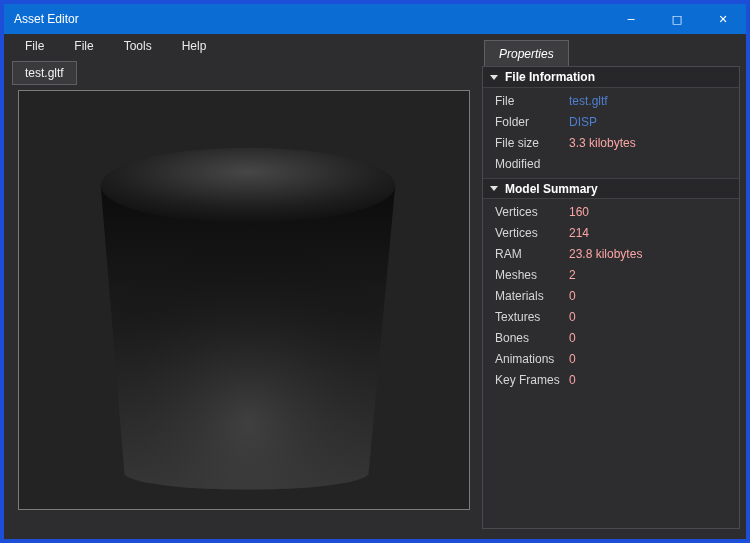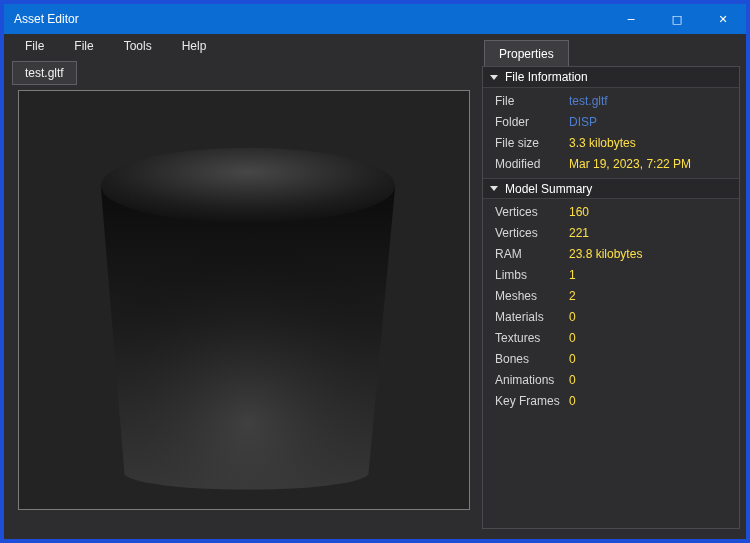--- a/index.html
+++ b/index.html
@@ -58,47 +58,47 @@
   
   .sidepanel {
     position:absolute; left:478px; top:36px; width:258px; bottom:10px;
     display:flex; flex-direction:column;
   }
   .panel-tabs { display:flex; gap:2px; padding-left:2px; }
   .panel-tab {
     height:26px; padding:0 14px; font-size:12px;
     display:flex; align-items:center; cursor:default;
     background:#2b2b2d; color:#d8d8d8;
-    border:1px solid #48484c; border-bottom:none;
+    border:1px solid #48484c; border-bottom:none;font-style:italic;
   }
   .panel-tab.active {
     background:#3d3d40; color:#ffffff; border-color:#5f5f63;
   }
   .panel-body {
     flex:1; border:1px solid #4a4a4e; background:#2d2d30;
     overflow:hidden;
   }
   .section-header {
     height:21px; display:flex; align-items:center; gap:7px;
     padding:0 7px; background:#27272a;
     border-top:1px solid #3f3f44; border-bottom:1px solid #3f3f44;
-    color:#ffffff; font-size:12px; font-weight:normal; cursor:default;text-align:center;
+    color:#ffffff; font-size:12px; font-weight:bold; cursor:default;text-align:center;
   }
   .panel-body > .section-header:first-child { border-top:none; }
   .tri {
     width:0; height:0;
     border-left:4px solid transparent; border-right:4px solid transparent;
     border-top:5px solid #e2e2e2;
   }
   .prop-row {
     height:21px; display:flex; align-items:center; padding-left:12px;
     font-size:12px;
   }
   .prop-label { width:74px; color:#d6d6d6; flex-shrink:0; }
-  .prop-value { color:#fde047; }
+  .prop-value { color:#fca5a5; }
   .prop-value.link { color:#4f7fd0; cursor:pointer; }
   .rows-block { padding:2px 0 4px 0; }
 </style>
 </head>
 <body>
 
 <div class="window">
 
   <div class="titlebar">
     <span class="title">Asset Editor</span>
@@ -161,45 +161,40 @@
           <div class="prop-row">
             <span class="prop-label">Folder</span>
             <span class="prop-value link">DISP</span>
           </div>
           <div class="prop-row">
             <span class="prop-label">File size</span>
             <span class="prop-value">3.3 kilobytes</span>
           </div>
           <div class="prop-row">
             <span class="prop-label">Modified</span>
-            <span class="prop-value">Mar 19, 2023, 7:22 PM</span>
           </div>
         </div>
         <div class="section-header">
           <span class="tri"></span>
           <span>Model Summary</span>
         </div>
         <div class="rows-block">
           <div class="prop-row">
             <span class="prop-label">Vertices</span>
             <span class="prop-value">160</span>
           </div>
           <div class="prop-row">
             <span class="prop-label">Vertices</span>
-            <span class="prop-value">221</span>
+            <span class="prop-value">214</span>
           </div>
           <div class="prop-row">
             <span class="prop-label">RAM</span>
             <span class="prop-value">23.8 kilobytes</span>
           </div>
           <div class="prop-row">
-            <span class="prop-label">Limbs</span>
-            <span class="prop-value">1</span>
-          </div>
-          <div class="prop-row">
             <span class="prop-label">Meshes</span>
             <span class="prop-value">2</span>
           </div>
           <div class="prop-row">
             <span class="prop-label">Materials</span>
             <span class="prop-value">0</span>
           </div>
           <div class="prop-row">
             <span class="prop-label">Textures</span>
             <span class="prop-value">0</span>

